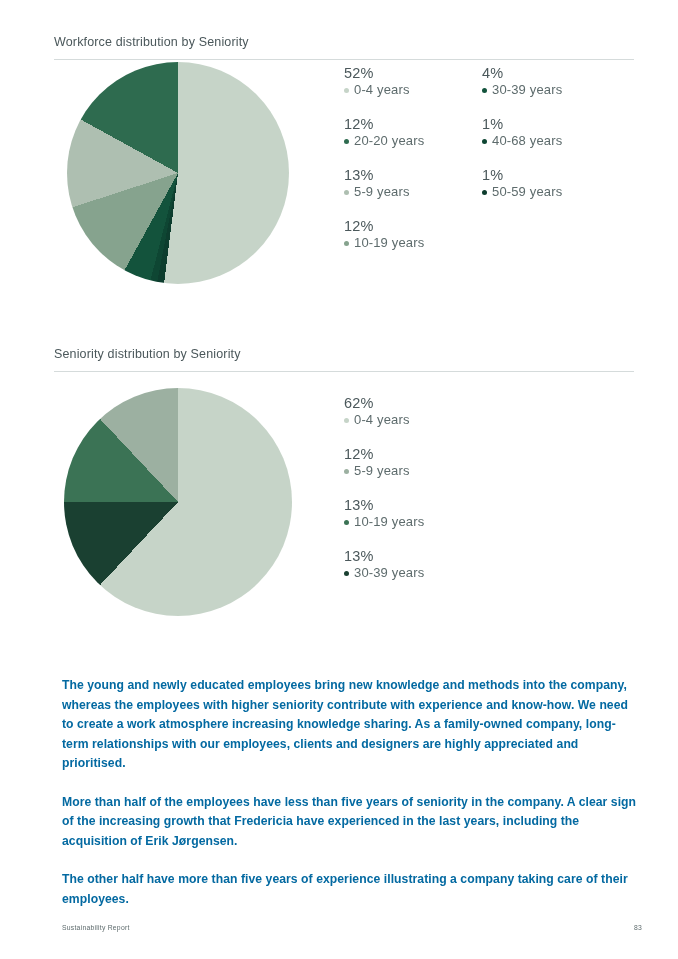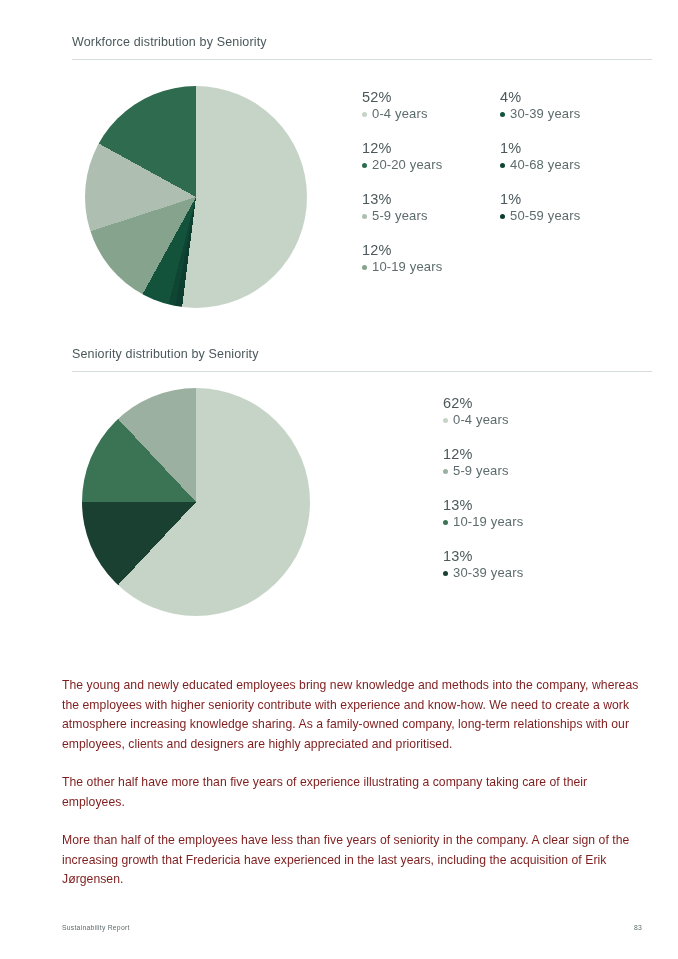--- a/index.html
+++ b/index.html
@@ -22,42 +22,42 @@
     position: absolute;
     inset: 0;
     width: 678px;
     height: 959px;
     background: #ffffff;
   }
 
   
   .section {
     position: absolute;
-    left: 72px;
+    left: 54px;
     width: 580px;
   }
 
   .section-title {
     font-size: 12.5px;
     color: #4a575a;
     letter-spacing: 0.15px;
     line-height: 16px;
     padding-bottom: 9px;
   }
 
   .section-rule {
     height: 1px;
     background: #d5dbdb;
     width: 580px;
   }
 
   
   .chart-block {
     position: relative;
-    margin-top: 26px;
+    margin-top: 2px;
     height: 230px;
   }
 
   .pie-wrap {
     position: absolute;
     left: 13px;
     top: 0;
   }
 
   .pie {
@@ -122,23 +122,24 @@
   
   .body-copy {
     position: absolute;
     left: 62px;
     width: 580px;
   }
 
   .body-copy p {
     font-size: 12.2px;
     line-height: 19.5px;
-    color: #7f1d1d;
+    color: #0369a1;
     letter-spacing: 0.05px;
     margin-bottom: 19px;
+    font-weight: bold;
   }
 
   .body-copy p:last-child { margin-bottom: 0; }
 
   
   .footer {
     position: absolute;
     left: 62px;
     right: 36px;
     top: 924px;
@@ -243,21 +244,21 @@
 
   <div class="section" style="top:346px;">
     <div class="section-title">Seniority distribution by Seniority</div>
     <div class="section-rule"></div>
 
     <div class="chart-block" style="margin-top:16px;">
       <div class="pie-wrap" style="left:10px;">
         <div class="pie pie-2" id="pie-management" style="background: conic-gradient(rgb(198, 212, 200) 0deg, rgb(198, 212, 200) 223.2deg, rgb(26, 64, 49) 223.2deg, rgb(26, 64, 49) 270deg, rgb(59, 115, 85) 270deg, rgb(59, 115, 85) 316.8deg, rgb(156, 176, 161) 316.8deg, rgb(156, 176, 161) 360deg);"></div>
       </div>
 
-      <div class="legend" style="top:6px;justify-content:center;">
+      <div class="legend" style="top:6px;">
         <div class="legend-col">
 
           <div class="legend-item">
             <div class="legend-pct">62%</div>
             <div class="legend-row">
               <span class="legend-dot" style="background:#c6d4c8"></span>
               <span class="legend-label">0-4 years</span>
             </div>
           </div>
 
@@ -285,22 +286,22 @@
             </div>
           </div>
 
         </div>
       </div>
     </div>
   </div>
 
   <div class="body-copy" style="top:676px;">
     <p>The young and newly educated employees bring new knowledge and methods into the company, whereas the employees with higher seniority contribute with experience and know-how. We need to create a work atmosphere increasing knowledge sharing. As a family-owned company, long-term relationships with our employees, clients and designers are highly appreciated and prioritised.</p>
+    <p>More than half of the employees have less than five years of seniority in the company. A clear sign of the increasing growth that Fredericia have experienced in the last years, including the acquisition of Erik Jørgensen.</p>
     <p>The other half have more than five years of experience illustrating a company taking care of their employees.</p>
-    <p>More than half of the employees have less than five years of seniority in the company. A clear sign of the increasing growth that Fredericia have experienced in the last years, including the acquisition of Erik Jørgensen.</p>
   </div>
 
   <div class="footer">
     <span class="footer-text">Sustainability Report</span>
     <span class="footer-page">83</span>
   </div>
 
 </div>
 
 </body></html>

